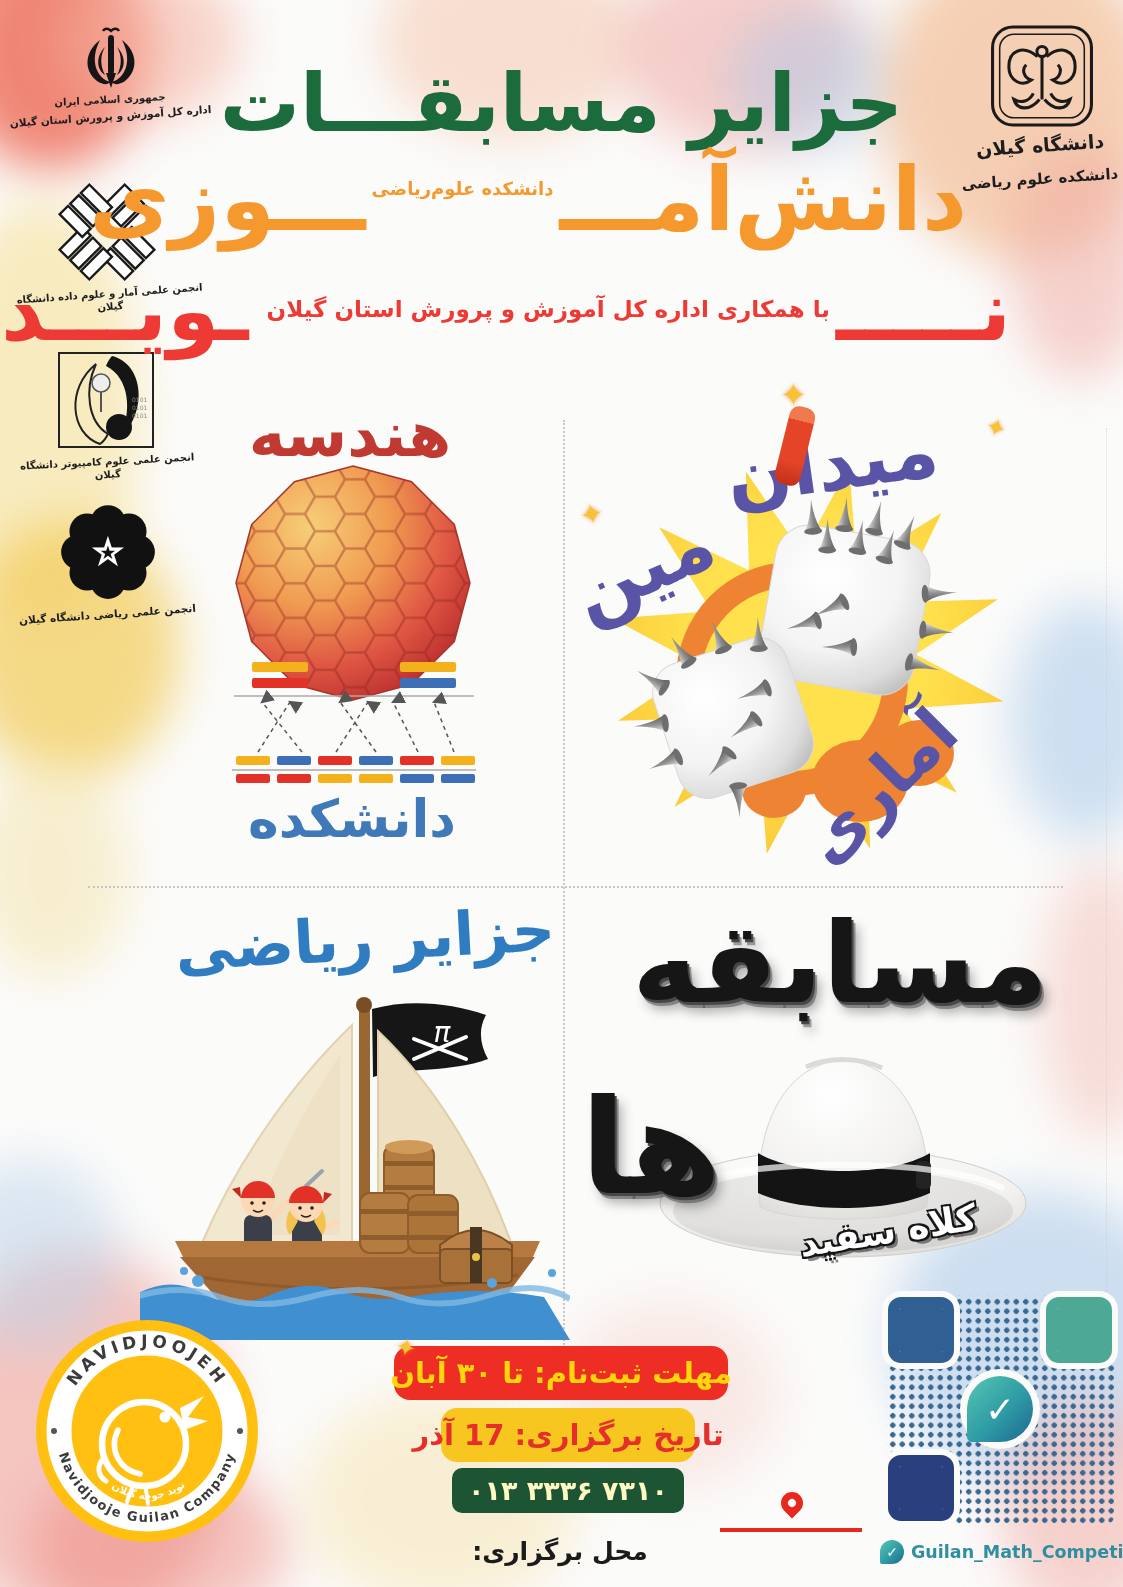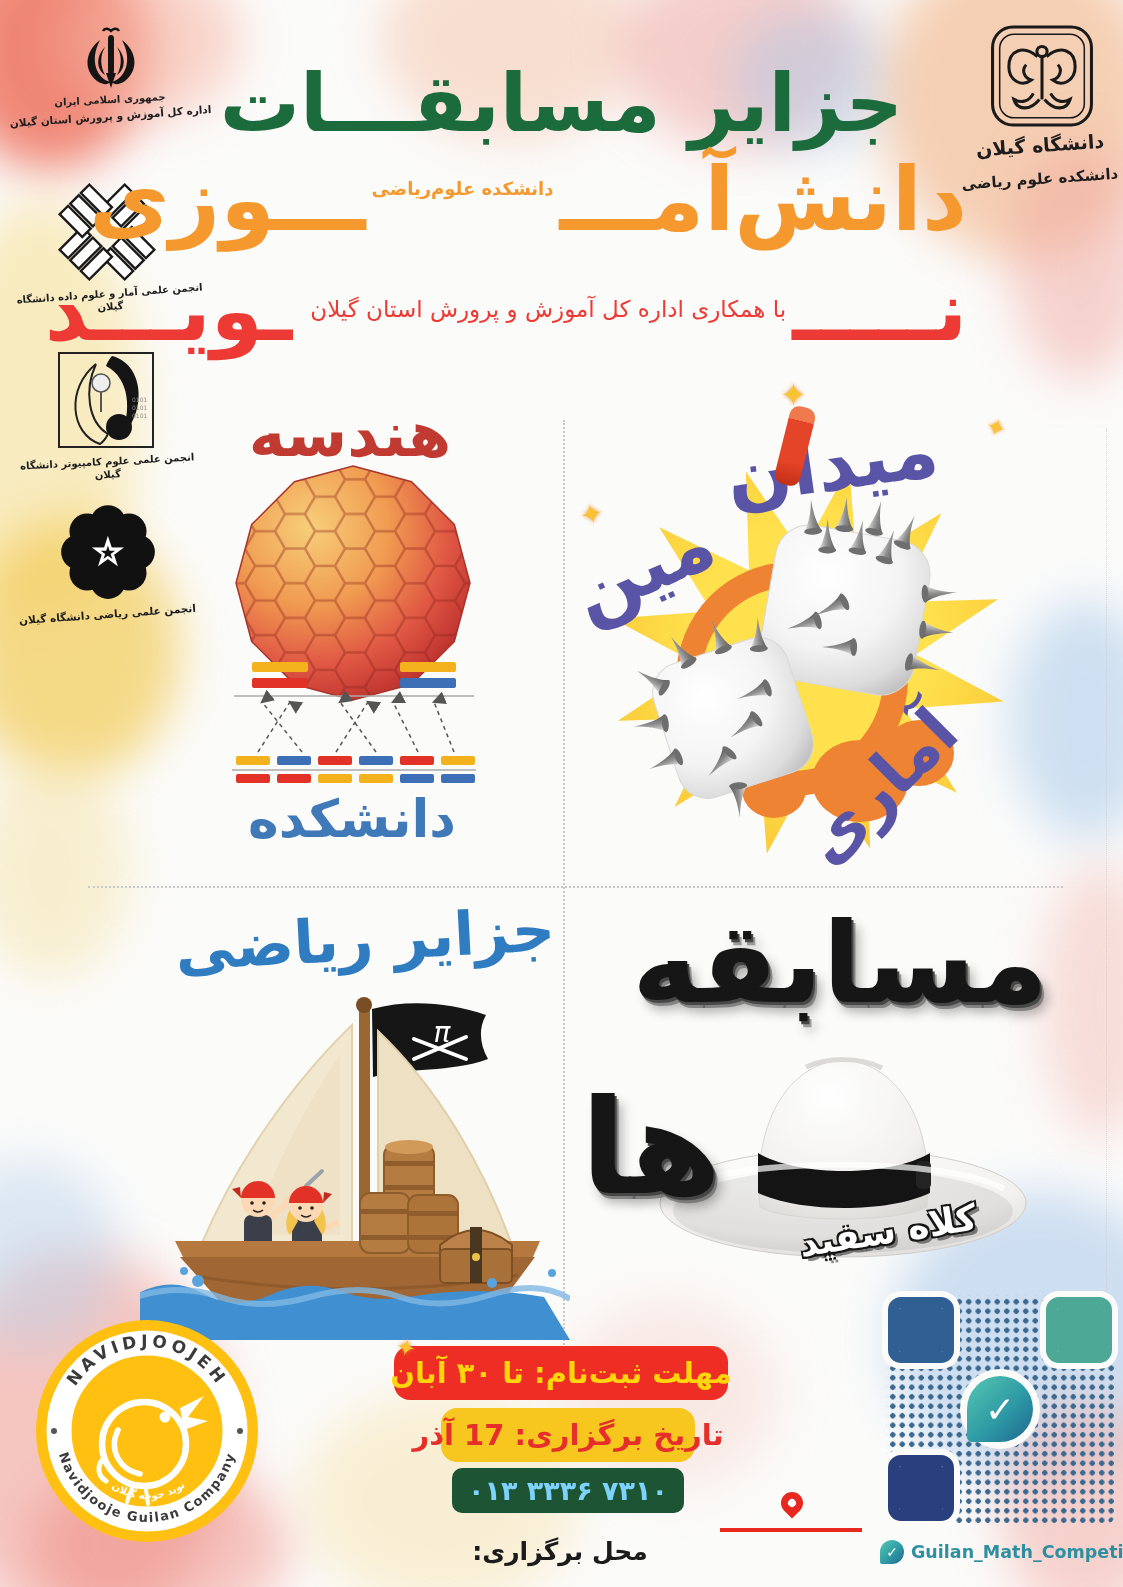--- a/index.html
+++ b/index.html
@@ -155,21 +155,21 @@
 <div class="a ttl fa" style="left:0;top:62px;width:1123px;font-size:80px;color:#1B6B3C">جزایر مسابقـــات</div>
 
 <div class="a trow" style="left:0;top:148px;width:1056px;font-size:88px;color:#F5992F">
   <span>دانش‌آمـــ</span>
   <span style="font-size:18px;margin:16px 6px 52px 6px;font-weight:700">دانشکده علوم‌ریاضی</span>
   <span>ـــوزی</span>
 </div>
 
 <div class="a trow" style="left:0;top:262px;width:1012px;font-size:84px;color:#EE3A34">
   <span>نـــــ</span>
-  <span style="font-size:23px;margin:0 6px 38px 18px;font-weight:400">با همکاری اداره کل آموزش و پرورش استان گیلان</span>
+  <span style="font-size:23px;margin:0 6px 38px 18px;font-weight:700">با همکاری اداره کل آموزش و پرورش استان گیلان</span>
   <span>ـویـــد</span>
 </div>
 
 <div class="a ttl fa" style="left:215px;top:402px;width:270px;font-size:62px;color:#C13A31">هندسه</div>
 
 <svg class="a" style="left:235px;top:462px" width="236" height="242" viewBox="0 0 236 242">
   <defs>
     <radialGradient id="ballG" cx="32%" cy="26%" r="95%">
       <stop offset="0" stop-color="#F7CF79"></stop>
         <stop offset=".35" stop-color="#F09B51"></stop>
@@ -409,21 +409,21 @@
 <div class="sparkle" style="left:396px;top:1334px;font-size:24px;transform:rotate(12deg);z-index:7">✦</div>
 
 <div class="pill" style="left:394px;top:1346px;width:334px;height:54px;background:#EE2E24;color:#FFD60A;font-size:29px;z-index:6">
   <span>مهلت ثبت‌نام: تا ۳۰ آبان</span>
 </div>
 
 <div class="pill" style="left:441px;top:1408px;width:254px;height:54px;background:#F7C71F;color:#E62E2A;font-size:29px;z-index:6">
   <span>تاریخ برگزاری: 17 آذر</span>
 </div>
 
-<div class="pill" style="left:452px;top:1468px;width:232px;height:45px;background:#1D5434;color:#7dd3fc;font-size:27px;border-radius:10px;letter-spacing:3px;direction:ltr;z-index:6">
+<div class="pill" style="left:452px;top:1468px;width:232px;height:45px;background:#1D5434;color:#fef9c3;font-size:27px;border-radius:10px;letter-spacing:3px;direction:ltr;z-index:6">
   <span>۰۱۳ ۳۳۳۶ ۷۳۱۰</span>
 </div>
 
 <div class="pin" style="left:781px;top:1492px;z-index:6"></div>
 <div class="a" style="left:720px;top:1528px;width:142px;height:4px;background:#E8271F;z-index:6"></div>
 
 <div class="a" style="left:120px;top:1537px;width:880px;display:flex;direction:rtl;justify-content:center;align-items:baseline;gap:8px;color:#1b1b1b;font-size:25px;white-space:nowrap;z-index:6">
   <span style="font-weight:900">محل برگزاری:</span>
 </div>
 

